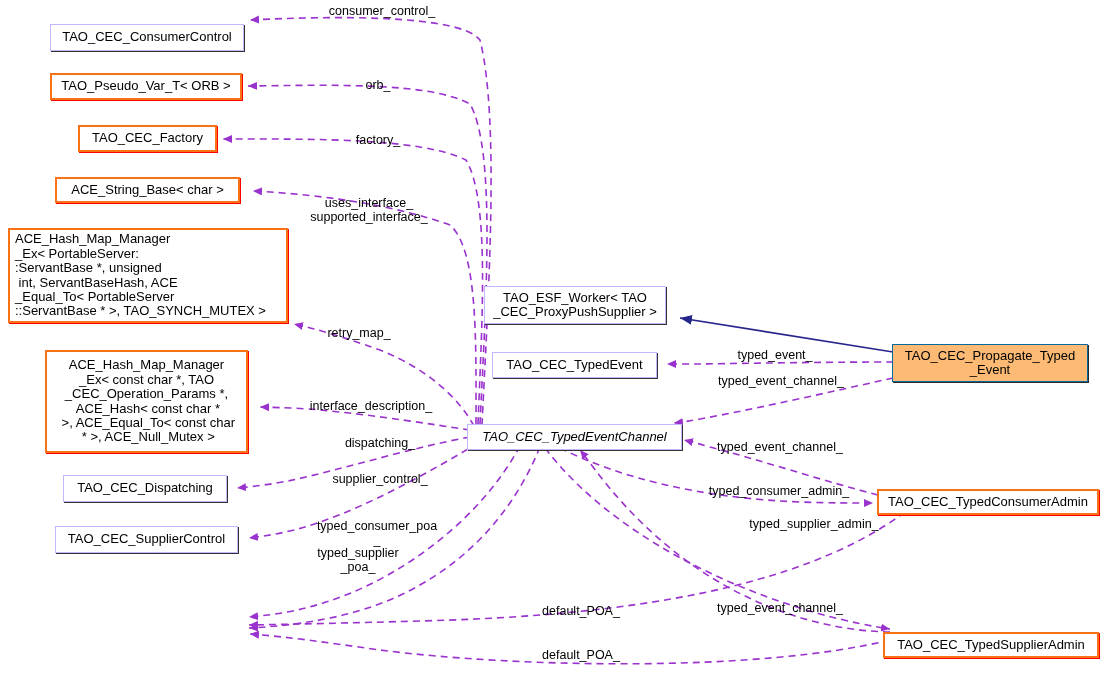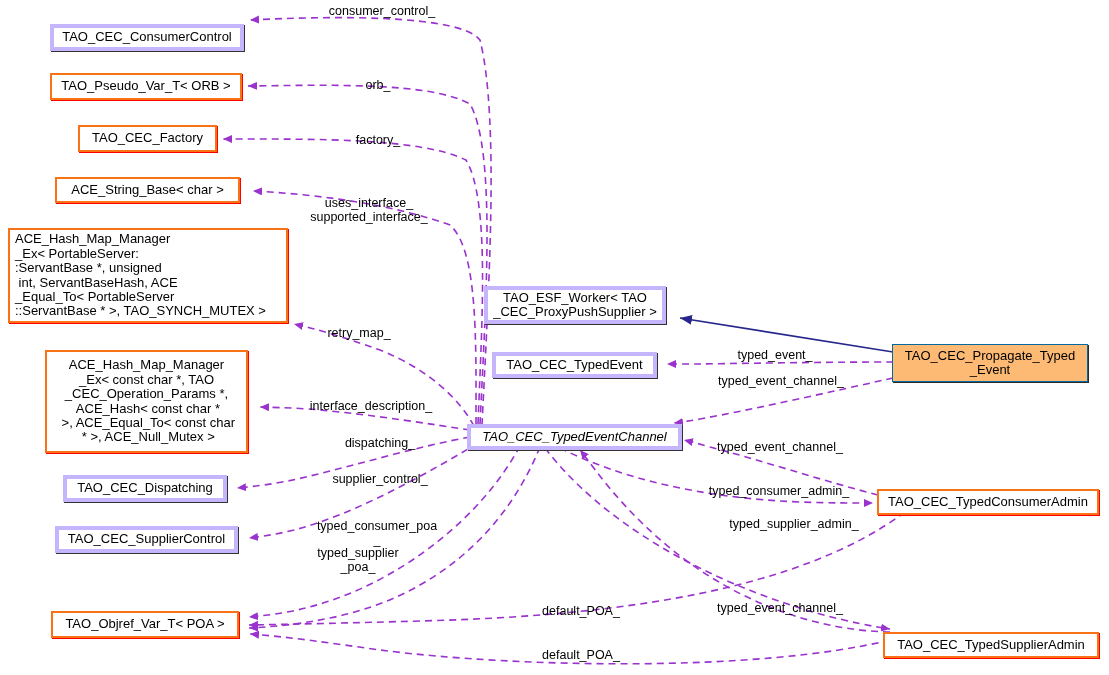--- a/index.html
+++ b/index.html
@@ -30,21 +30,21 @@
     align-items: center;
     justify-content: center;
     text-align: center;
     font-size: 13px;
     color: #000000;
     line-height: 14.4px;
     white-space: pre;
     z-index: 5;
   }
   .node.black {
-    border: 4px solid #c4b5fd;
+    border: 1px solid #c4b5fd;
     box-shadow: 1px 1px 0 0 #333333;
   }
   .node.red {
     border: 2px solid #f97316;
     box-shadow: 1px 1px 0 0 #ff0000;
   }
   .node.current {
     border: 1px solid #0369a1;
     background: #fdba74;
     box-shadow: 1px 1px 0 0 #2b2b2b;
@@ -157,23 +157,20 @@
   </div>
 
   <div class="node black" style="left:63px; top:475px; width:164px; height:27px;">
     <span>TAO_CEC_Dispatching</span>
   </div>
 
   <div class="node black" style="left:55px; top:526px; width:183px; height:27px;">
     <span>TAO_CEC_SupplierControl</span>
   </div>
 
-  <div class="node red" style="left:51px; top:611px; width:188px; height:27px;">
-    <span>TAO_Objref_Var_T&lt; POA &gt;</span>
-  </div>
 
   <div class="node black" style="left:484px; top:286px; width:182px; height:38px;">
     <span>TAO_ESF_Worker&lt; TAO
 _CEC_ProxyPushSupplier &gt;</span>
   </div>
 
   <div class="node black" style="left:492px; top:352px; width:165px; height:26px;">
     <span>TAO_CEC_TypedEvent</span>
   </div>
 
@@ -218,21 +215,21 @@
 _poa_</div>
 
   <div class="edge-label" style="left:730px; top:348px; width:90px;">typed_event_</div>
 
   <div class="edge-label" style="left:708px; top:374px; width:146px;">typed_event_channel_</div>
 
   <div class="edge-label" style="left:707px; top:440px; width:146px;">typed_event_channel_</div>
 
   <div class="edge-label" style="left:703px; top:484px; width:152px;">typed_consumer_admin_</div>
 
-  <div class="edge-label" style="left:720px; top:517px; width:148px;">typed_supplier_admin_</div>
+  <div class="edge-label" style="left:740px; top:517px; width:148px;">typed_supplier_admin_</div>
 
   <div class="edge-label" style="left:533px; top:604px; width:96px;">default_POA_</div>
 
   <div class="edge-label" style="left:533px; top:648px; width:96px;">default_POA_</div>
 
   <div class="edge-label" style="left:707px; top:601px; width:146px;">typed_event_channel_</div>
 
 </div>
 
 </body></html>

